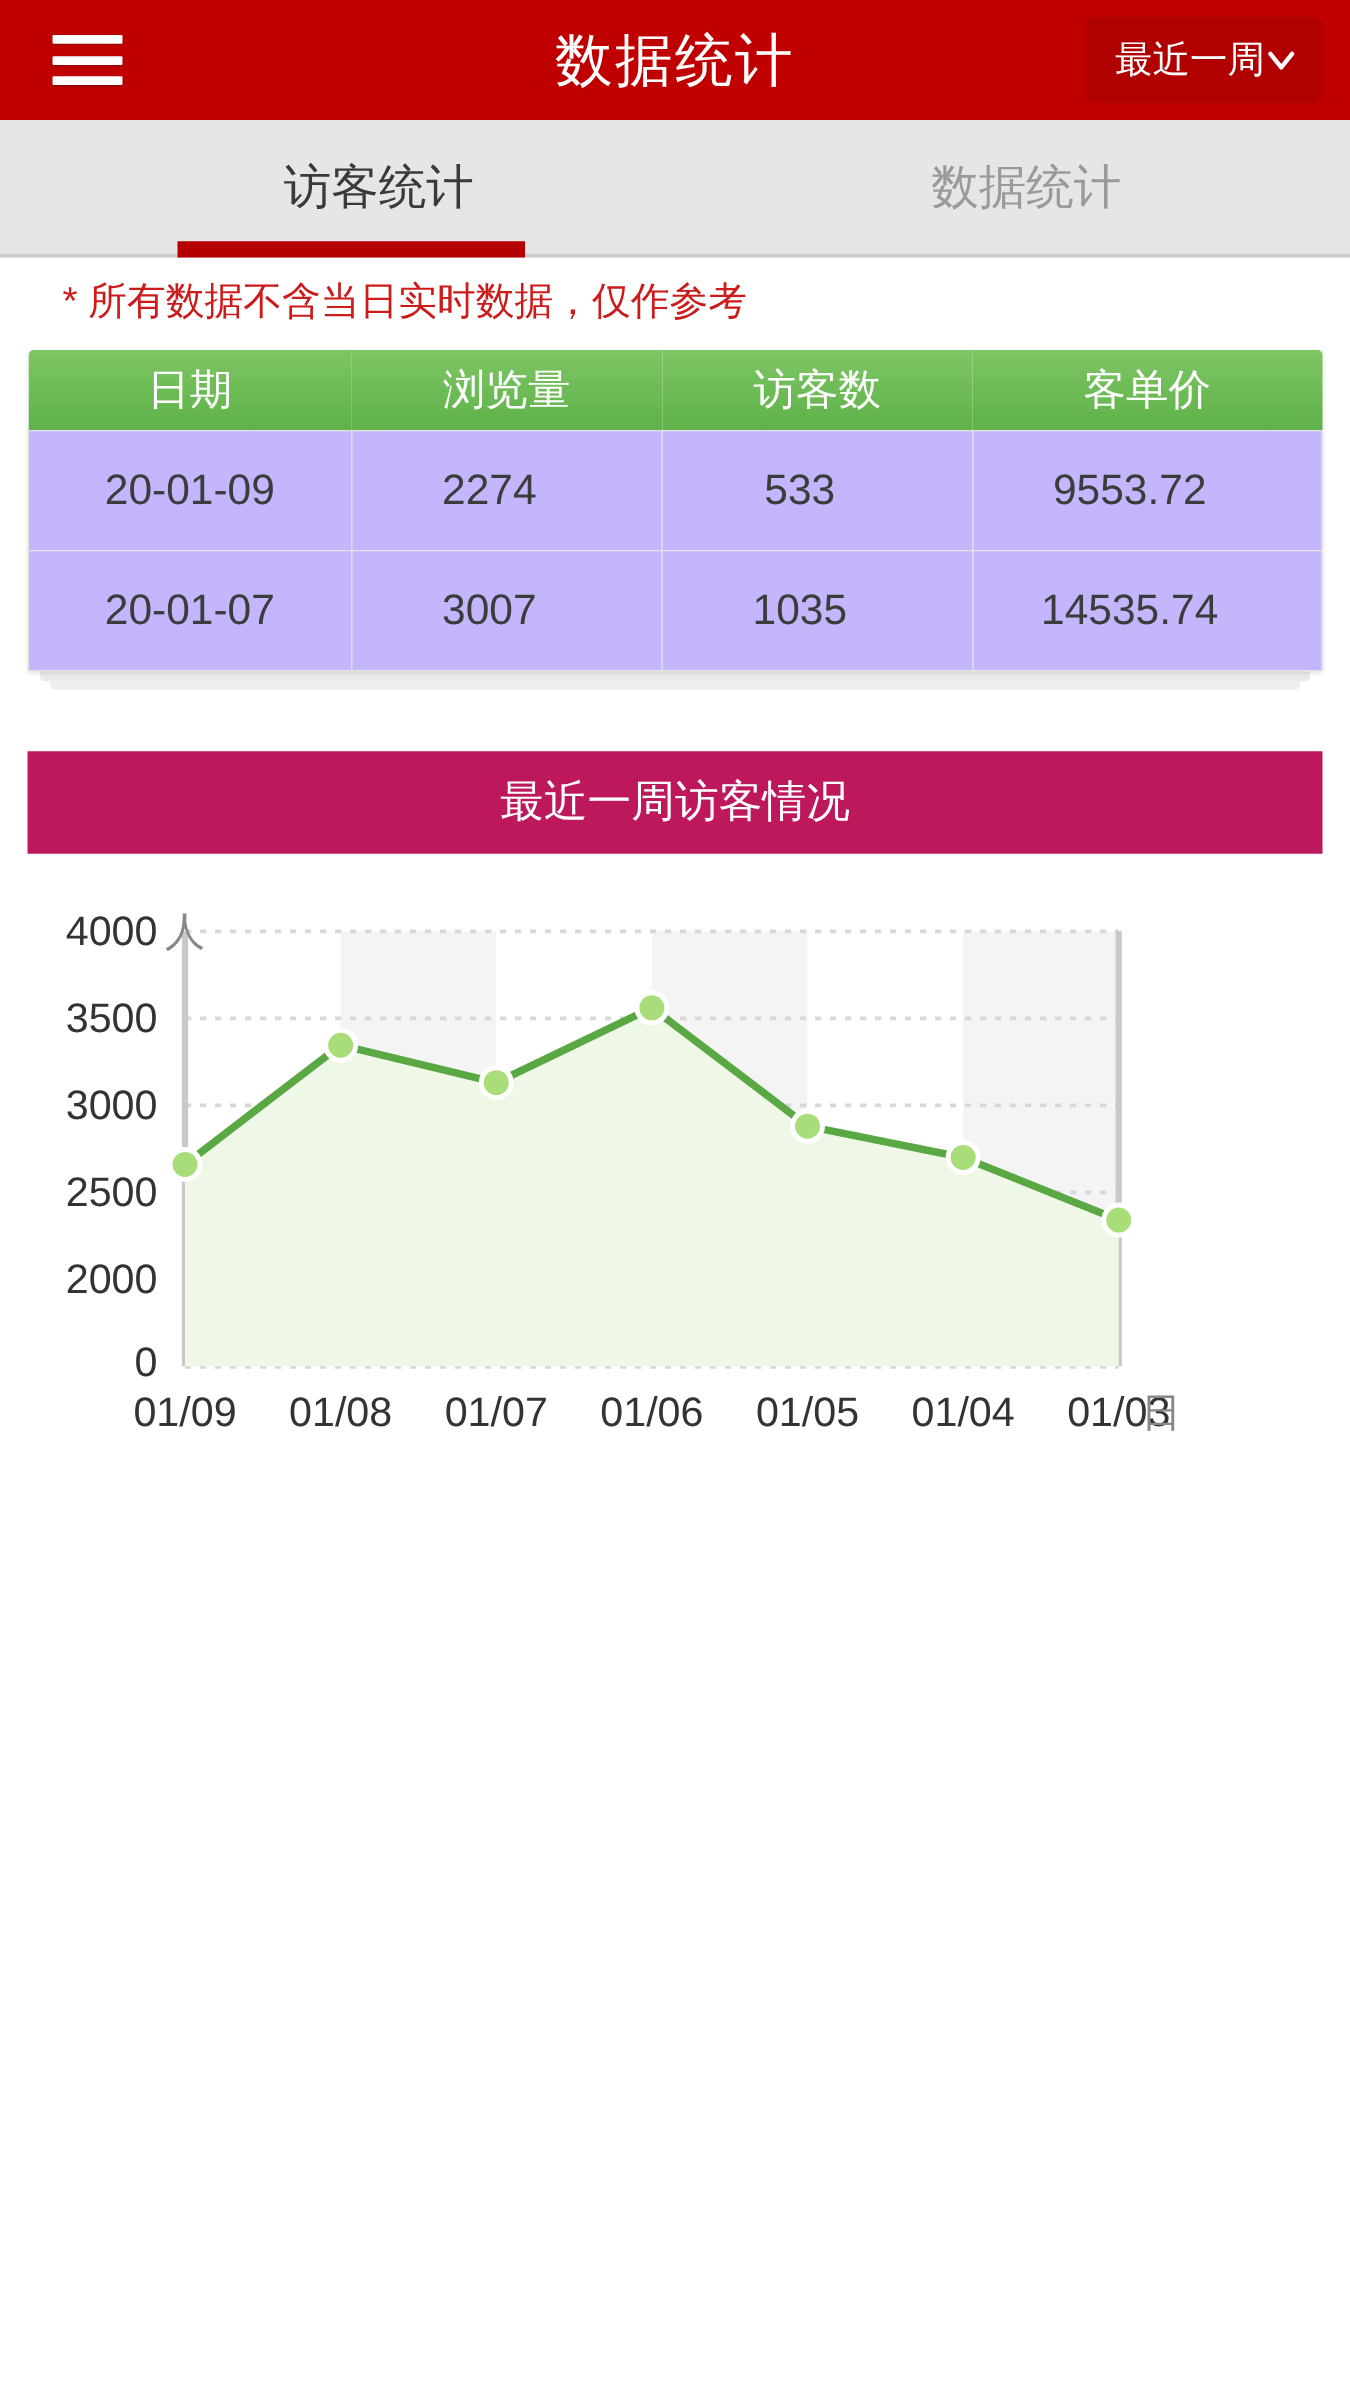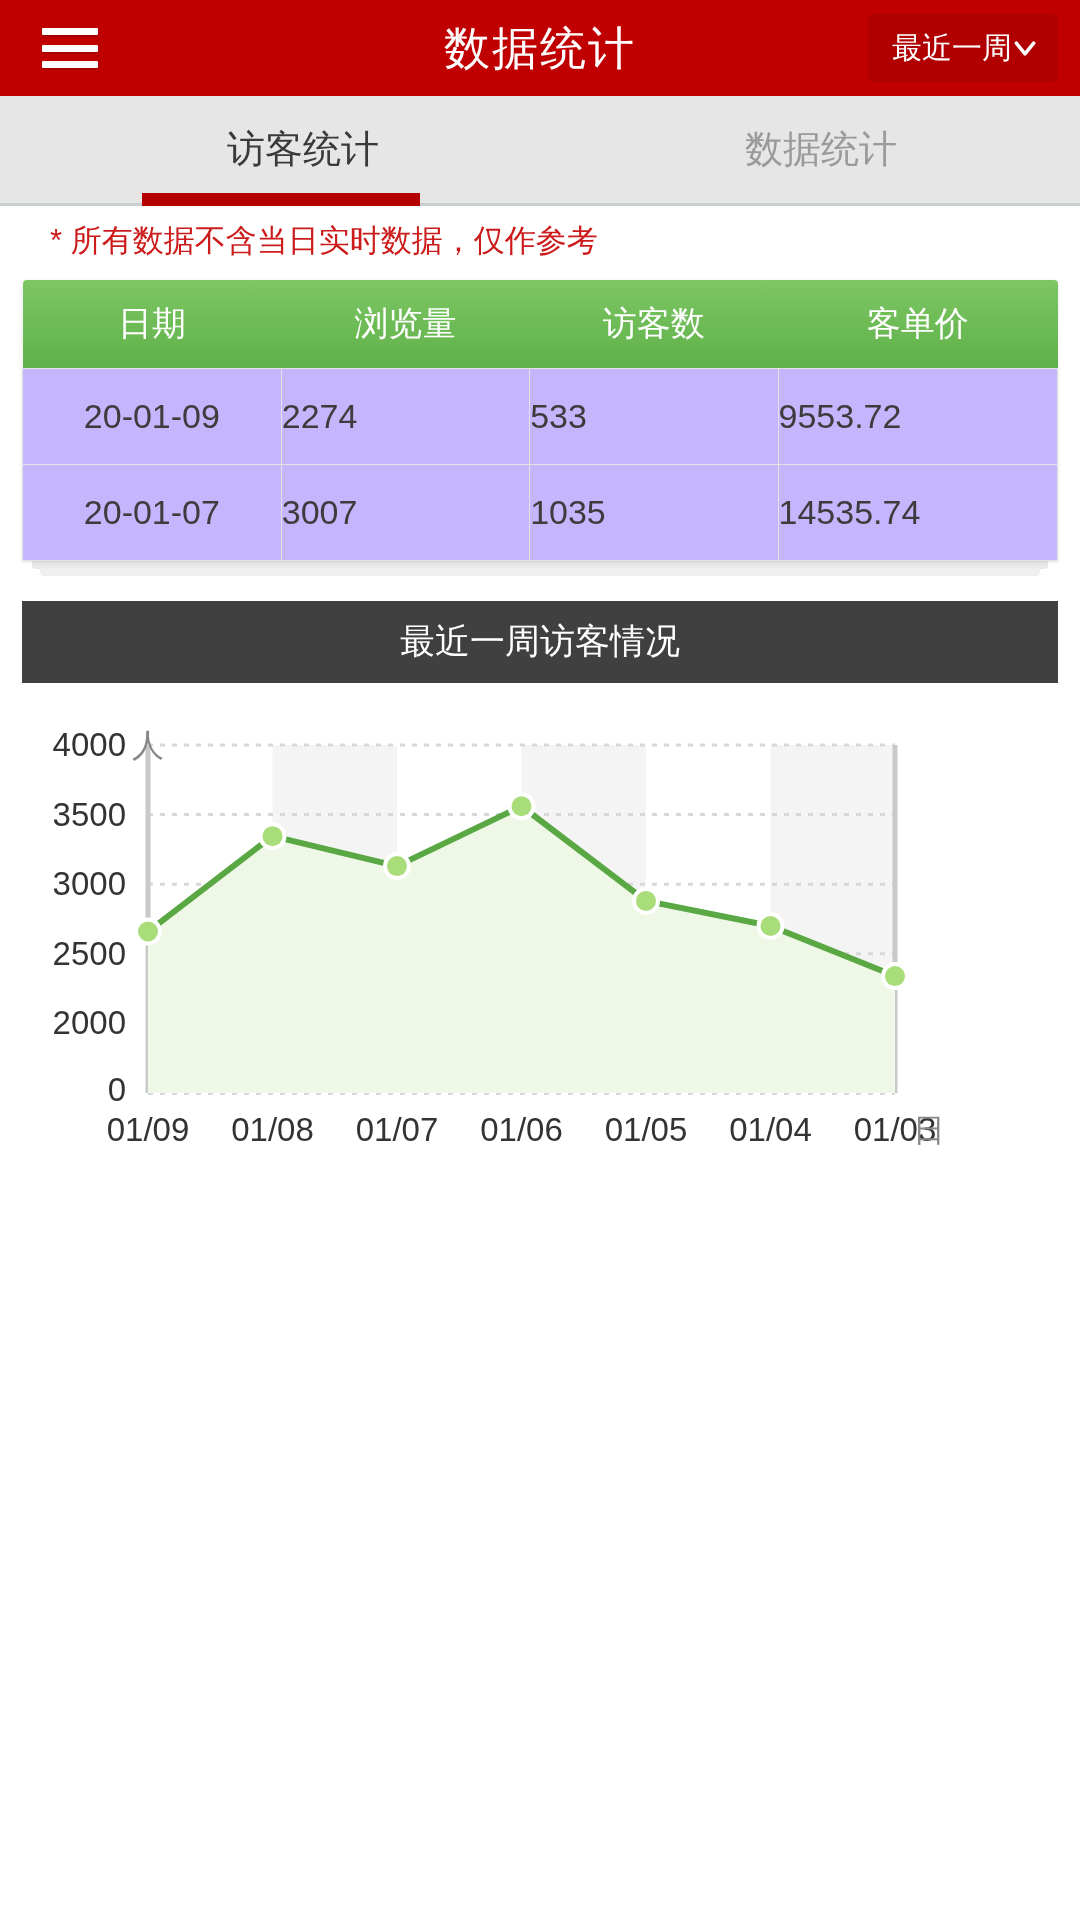--- a/index.html
+++ b/index.html
@@ -135,52 +135,52 @@
     border-collapse: collapse;
     position: relative;
     background: #f7f7f7;
     box-shadow: 0 1px 3px rgba(0,0,0,0.12);
   }
   table.data thead th {
     background: linear-gradient(#7dc663, #5fb14a);
     color: #ffffff;
     font-size: 34px;
     font-weight: normal;
-    height: 88px;
+    height: 64px;
     text-align: center;
     border: none;
   }
   table.data thead tr th:first-child { border-radius: 4px 0 0 0; }
   table.data thead tr th:last-child { border-radius: 0 4px 0 0; }
   table.data tbody td {
     height: 96px;
     font-size: 34px;
     color: #3c3c3c;
     border: 1px solid #e3e3e3;
     border-left: none;
     background: #c4b5fd;
   }
   table.data tbody td:first-child {
     text-align: center;
     border-left: 1px solid #e3e3e3;
   }
   table.data tbody td.num {
-    text-align: left;
+    text-align: center;
     padding-right: 28px;
   }
   table.data col.c1 { width: 25%; }
   table.data col.c2 { width: 24%; }
   table.data col.c3 { width: 24%; }
   table.data col.c4 { width: 27%; }
 
   
   .banner {
-    margin: 40px 22px 0 22px;
+    margin: 64px 22px 0 22px;
     height: 82px;
-    background: #404040;
+    background: #be185d;
     color: #ffffff;
     font-size: 35px;
     display: flex;
     align-items: center;
     justify-content: center;
   }
 
   
   .chart-area {
     margin-top: 40px;

